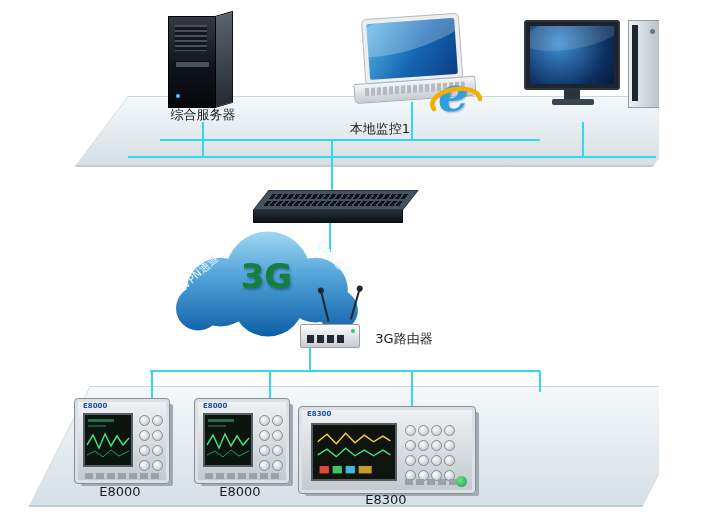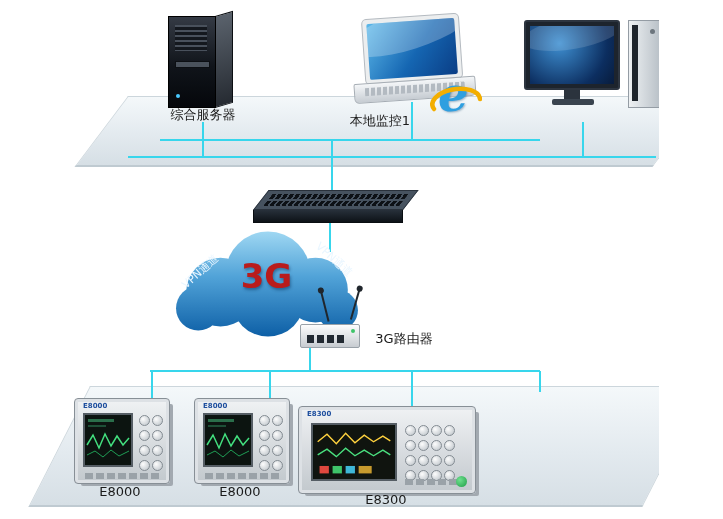--- a/index.html
+++ b/index.html
@@ -10,21 +10,21 @@
     border:1px solid #ccd6dc;border-bottom:2px solid #bfcad1;transform-origin:0 0;}
   .platform-top{left:128px;top:96px;width:576px;height:68px;transform:skewX(-37deg);}
   .platform-bottom{left:90px;top:386px;width:612px;height:118px;transform:skewX(-27deg);}
 
   
   .wires{position:absolute;left:0;top:0;z-index:2;}
 
   
   .lbl{position:absolute;z-index:6;font-size:13px;color:#1a1a1a;text-align:center;}
   .lbl-server{left:150px;top:106px;width:106px;}
-  .lbl-laptop{left:335px;top:112px;width:90px;}
+  .lbl-laptop{left:335px;top:120px;width:90px;}
   .lbl-desktop{left:560px;top:106px;width:100px;}
   .lbl-switch{left:338px;top:224px;width:120px;text-align:left;}
   .lbl-router{left:364px;top:330px;width:80px;text-align:center;}
   .lbl-dev{font-size:13px;}
   .lbl-dev1{left:70px;top:484px;width:100px;}
   .lbl-dev2{left:190px;top:484px;width:100px;}
   .lbl-dev3{left:336px;top:492px;width:100px;}
 
   
   .server{position:absolute;left:168px;top:12px;width:66px;height:94px;z-index:3;}
@@ -60,21 +60,21 @@
 
   
   .switch{position:absolute;left:253px;top:190px;width:170px;height:32px;z-index:3;}
   .sw-top{position:relative;width:148px;height:18px;background:#46525f;border:1px solid #29313b;transform:skewX(-38deg);transform-origin:bottom left;}
   .sw-ports{position:absolute;left:6px;right:6px;height:5px;background:repeating-linear-gradient(90deg,#0d1116 0 4px,transparent 4px 6px);}
   .sw-r1{top:3px;} .sw-r2{top:10px;}
   .sw-front{width:148px;height:12px;background:linear-gradient(180deg,#27303a,#0d1217);border:1px solid #090d11;border-top:none;}
 
   
   .cloud{position:absolute;left:172px;top:226px;width:192px;height:112px;z-index:3;}
-  .cloud-title{position:absolute;left:0;right:3px;top:30px;text-align:center;font-size:34px;font-weight:bold;color:#b91c1c;text-shadow:1px 2px 3px rgba(0,40,80,.45);z-index:2;}
+  .cloud-title{position:absolute;left:0;right:3px;top:30px;text-align:center;font-size:34px;font-weight:bold;color:#15803d;text-shadow:1px 2px 3px rgba(0,40,80,.45);z-index:2;}
   .cloud-sub{position:absolute;left:0;right:0;top:72px;text-align:center;font-size:15px;font-weight:bold;letter-spacing:2px;color:#fff;text-shadow:1px 1px 2px rgba(0,40,80,.4);z-index:2;}
   .vpn{position:absolute;font-size:11px;color:#eaf6ff;z-index:2;white-space:nowrap;}
   .vpn-l{left:6px;top:38px;transform:rotate(-42deg);}
   .vpn-r{right:8px;top:26px;transform:rotate(42deg);}
 
   
   .router{position:absolute;left:298px;top:286px;width:130px;height:70px;z-index:4;}
   .antenna{position:absolute;width:2px;height:30px;background:#20262c;}
   .antenna::after{content:"";position:absolute;left:-2px;top:-5px;width:6px;height:6px;border-radius:50%;background:#20262c;}
   .ant-l{left:26px;top:6px;transform:rotate(-14deg);}

